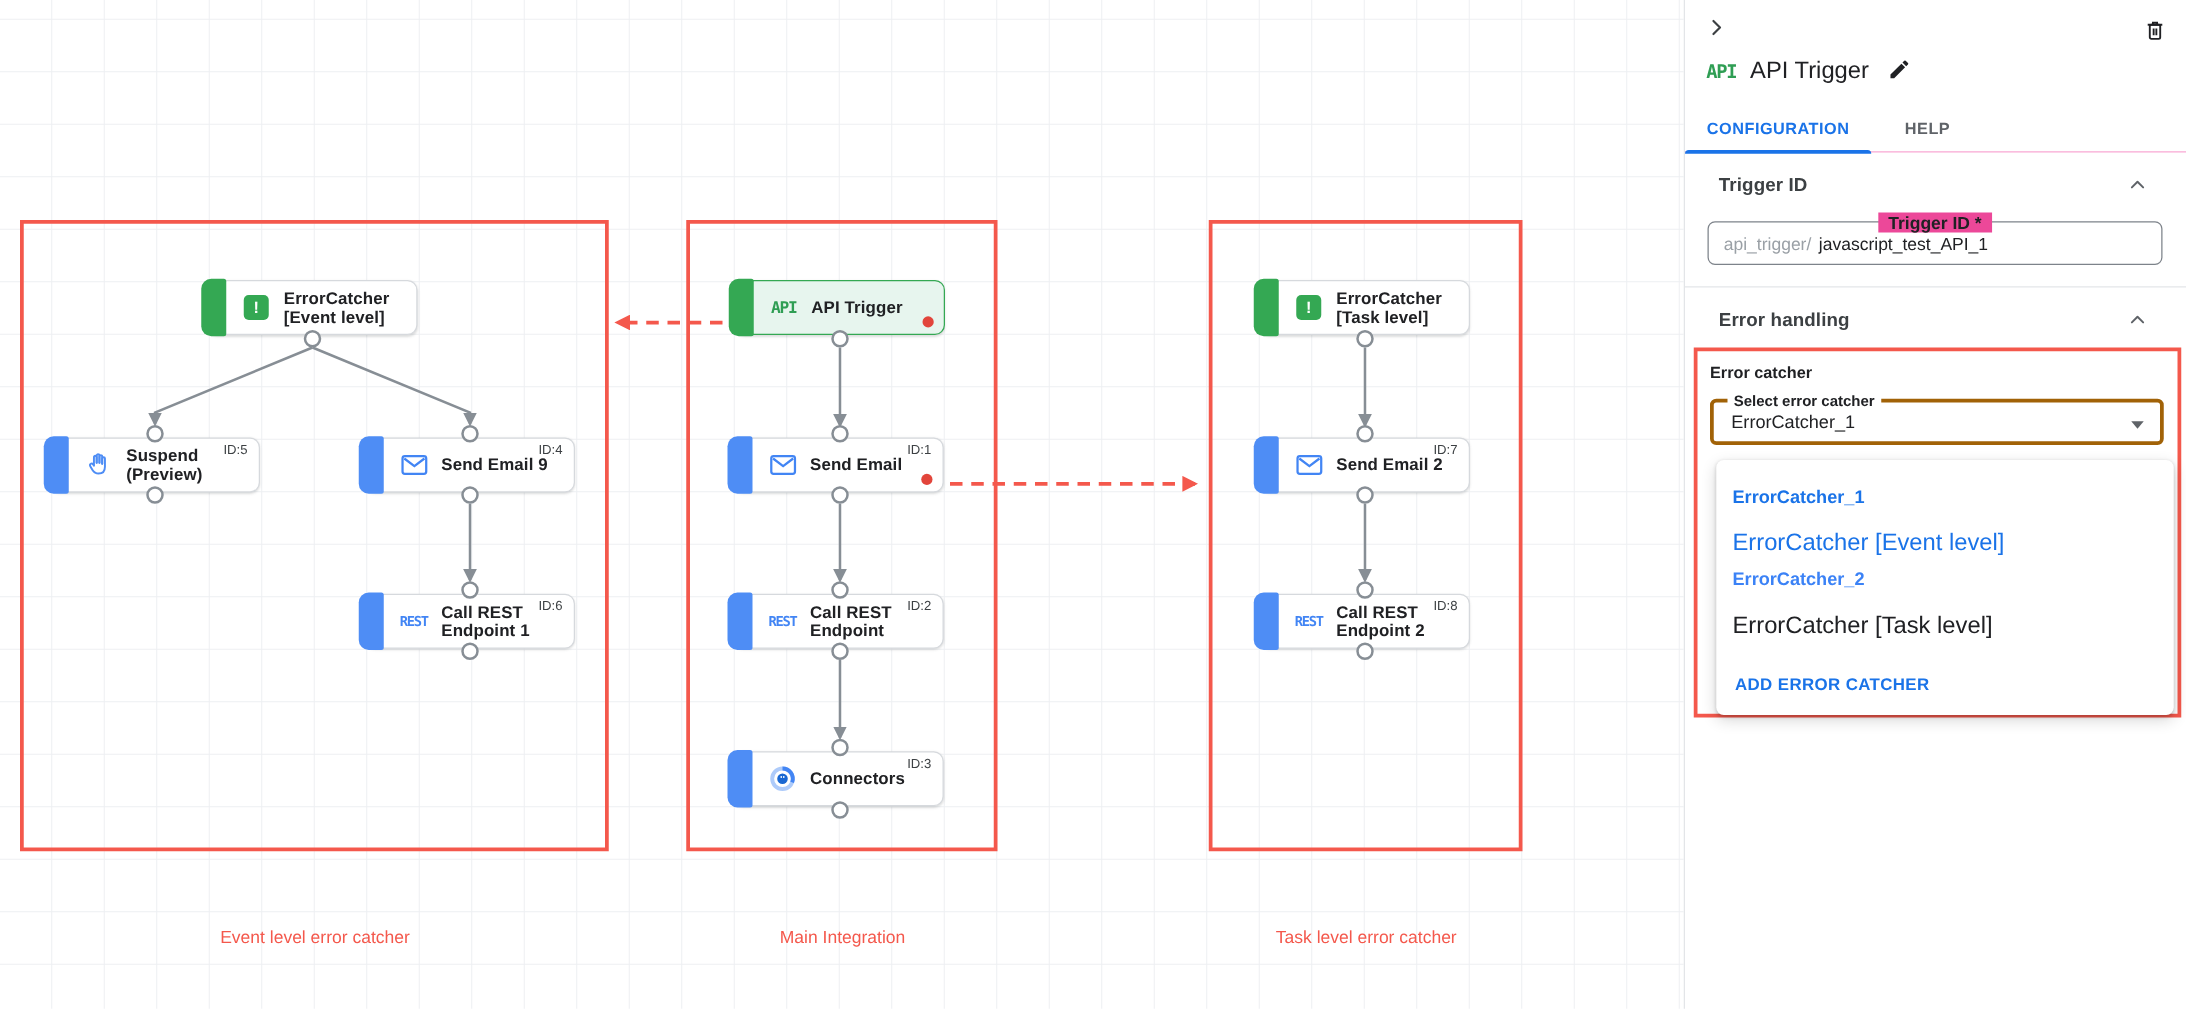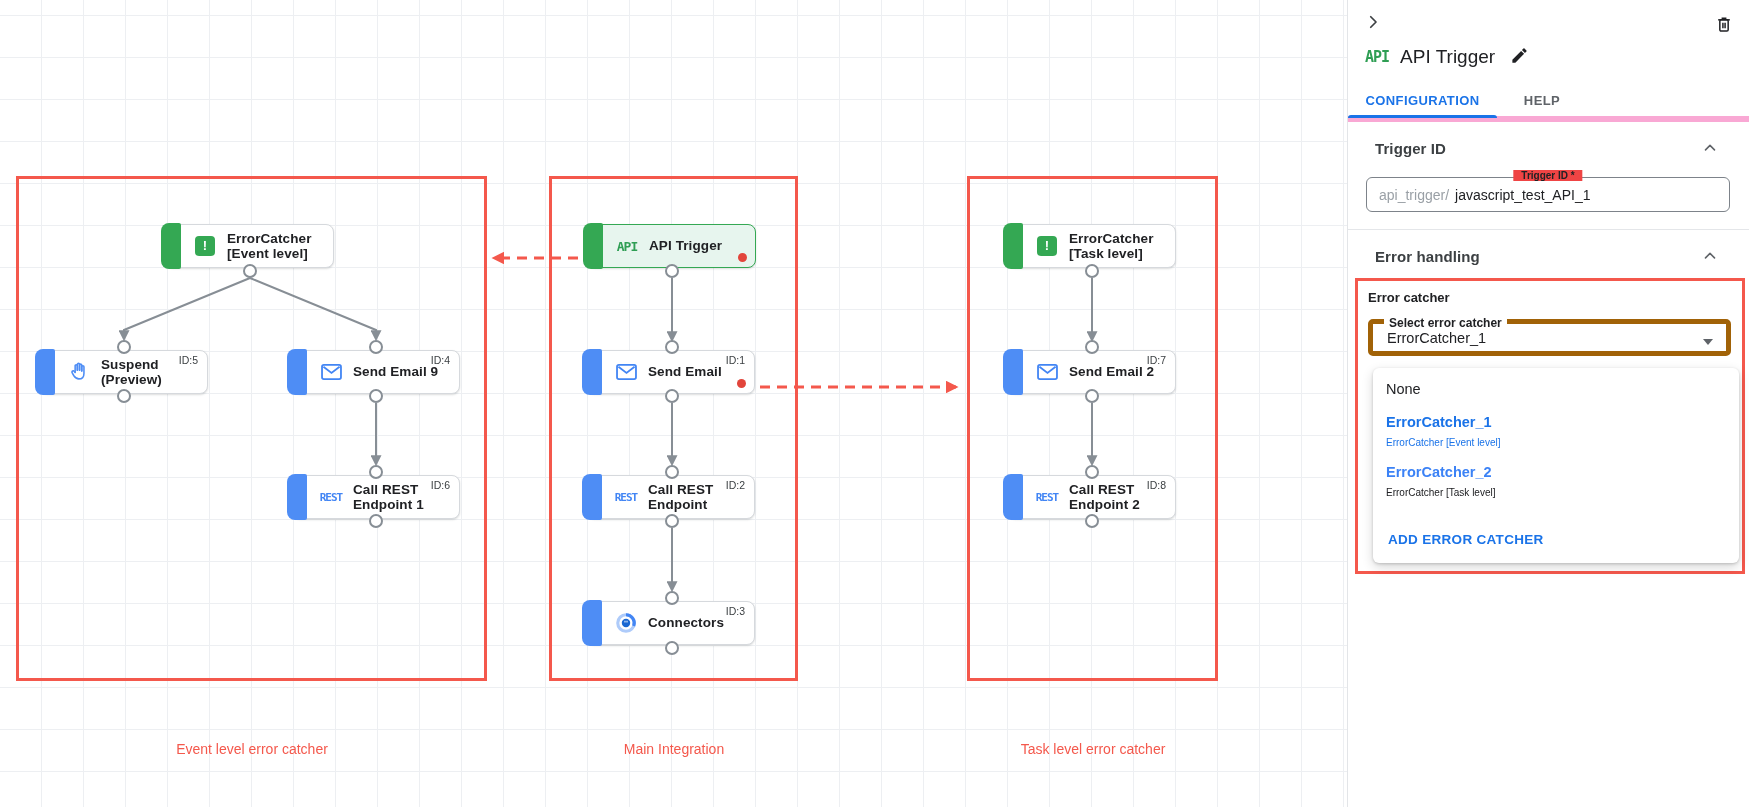--- a/index.html
+++ b/index.html
@@ -52,62 +52,62 @@
   .icon-btn{ position:absolute; width:26px; height:26px; background:none; border:none;
              cursor:pointer; display:flex; align-items:center; justify-content:center; }
   .collapse-btn{ left:12px; top:9px; }
   .trash-btn{ right:12px; top:11px; }
   .title-row{ display:flex; align-items:center; gap:11px; padding:4px 0 16px 17px; }
   .panel-logo{ font-family:"DejaVu Sans Mono",monospace; font-weight:bold;
                color:#2f9e54; font-size:15px; letter-spacing:-1px; }
   .panel-title{ font-size:19px; font-weight:normal; color:#202124; }
   .pencil-btn{ background:none; border:none; cursor:pointer; padding:0 0 0 4px; }
 
-  .tabs{ position:relative; display:flex; height:38px; border-bottom:6px solid #f9a8d4; }
+  .tabs{ position:relative; display:flex; height:38px; border-bottom:1px solid #f9a8d4; }
   .tab{ display:flex; align-items:center; justify-content:center; cursor:pointer;
         font-size:13px; font-weight:bold; letter-spacing:.4px; color:#5f6368; }
   .tab.t1{ width:149px; } .tab.t2{ width:90px; }
   .tab.active{ color:#1a73e8; }
   .tab-underline{ position:absolute; left:0; bottom:-2px; width:149px; height:3px;
                   background:#1a73e8; border-radius:3px 3px 0 0; }
 
   .sec-head{ display:flex; align-items:center; justify-content:space-between;
              padding:17px 30px 6px 27px; cursor:pointer; }
   .sec-title{ font-size:15px; font-weight:bold; color:#3c4043; letter-spacing:.1px; }
 
   .field{ position:relative; margin:14px 19px 0 18px; height:35px;
           border:1px solid #7d838a; border-radius:6px; display:flex;
           align-items:center; padding:0 12px; }
   .field-label{ position:absolute; top:-8px; left:50%; transform:translateX(-50%);
-                background:#ef4444; padding:0 8px; font-size:10px; font-weight:bold;
+                background:#ec4899; padding:0 8px; font-size:14px; font-weight:bold;
                 color:#202124; white-space:nowrap; }
   .prefix{ color:#9aa0a6; font-size:14px; margin-right:6px; }
   .fvalue{ color:#202124; font-size:14px; }
   .divider{ border-bottom:1px solid #e4e6e9; margin-top:17px; }
 
   .red-rect{ position:relative; margin:7px 4px 0 7px; height:296px;
              border:3px solid #f4584c; }
   .ec-label{ margin:9px 0 0 10px; font-size:13px; font-weight:bold; color:#202124; }
   .select{ position:relative; margin:14px 11px 0 10px; height:37px;
-           border:5px solid #a16207; border-radius:5px; display:flex;
+           border:3px solid #a16207; border-radius:5px; display:flex;
            align-items:center; padding:0 14px; cursor:pointer; }
   .select-label{ position:absolute; top:-8px; left:11px; background:#fff;
                  padding:0 5px; font-size:12px; font-weight:bold; color:#202124; }
   .select-value{ font-size:14.5px; color:#202124; }
   .caret{ position:absolute; right:13px; top:15px; width:0; height:0;
           border-left:5px solid transparent; border-right:5px solid transparent;
           border-top:6px solid #5f6368; }
 
   .popup{ position:absolute; left:15px; top:87px; width:366px; background:#fff;
           border-radius:6px; padding:11px 10px 15px 13px; z-index:6;
           box-shadow:0 1px 3px rgba(0,0,0,.18), 0 4px 12px rgba(0,0,0,.16); }
   .opt-none{ font-size:14.5px; color:#202124; padding:2px 0 6px 0; cursor:pointer; }
   .opt-grp{ margin-top:9px; cursor:pointer; }
   .opt-name{ font-size:14.5px; font-weight:bold; line-height:21px; color:#3b82f6; }
-  .opt-detail{ font-size:10px; line-height:20px; color:#202124; }
+  .opt-detail{ font-size:19px; line-height:20px; color:#202124;margin-top:16px; }
   .opt-grp.hl .opt-name, .opt-grp.hl .opt-detail{ color:#1a73e8; font-weight:normal; }
   .opt-grp.hl .opt-name{ font-weight:bold; }
   .add-btn{ margin:29px 0 0 2px; background:none; border:none; cursor:pointer;
             font-family:inherit; font-size:13.5px; font-weight:bold; color:#1a73e8;
             letter-spacing:.3px; }
 </style>
 </head>
 <body>
 
 <div class="canvas">
@@ -334,21 +334,20 @@
   <div class="red-rect">
     <div class="ec-label">Error catcher</div>
 
     <div class="select">
       <span class="select-label">Select error catcher</span>
       <span class="select-value">ErrorCatcher_1</span>
       <span class="caret"></span>
     </div>
 
     <div class="popup">
-      <div class="opt-none">None</div>
       <div class="opt-grp hl">
         <div class="opt-name">ErrorCatcher_1</div>
         <div class="opt-detail">ErrorCatcher [Event level]</div>
       </div>
       <div class="opt-grp">
         <div class="opt-name">ErrorCatcher_2</div>
         <div class="opt-detail">ErrorCatcher [Task level]</div>
       </div>
       <button class="add-btn">ADD ERROR CATCHER</button>
     </div>

